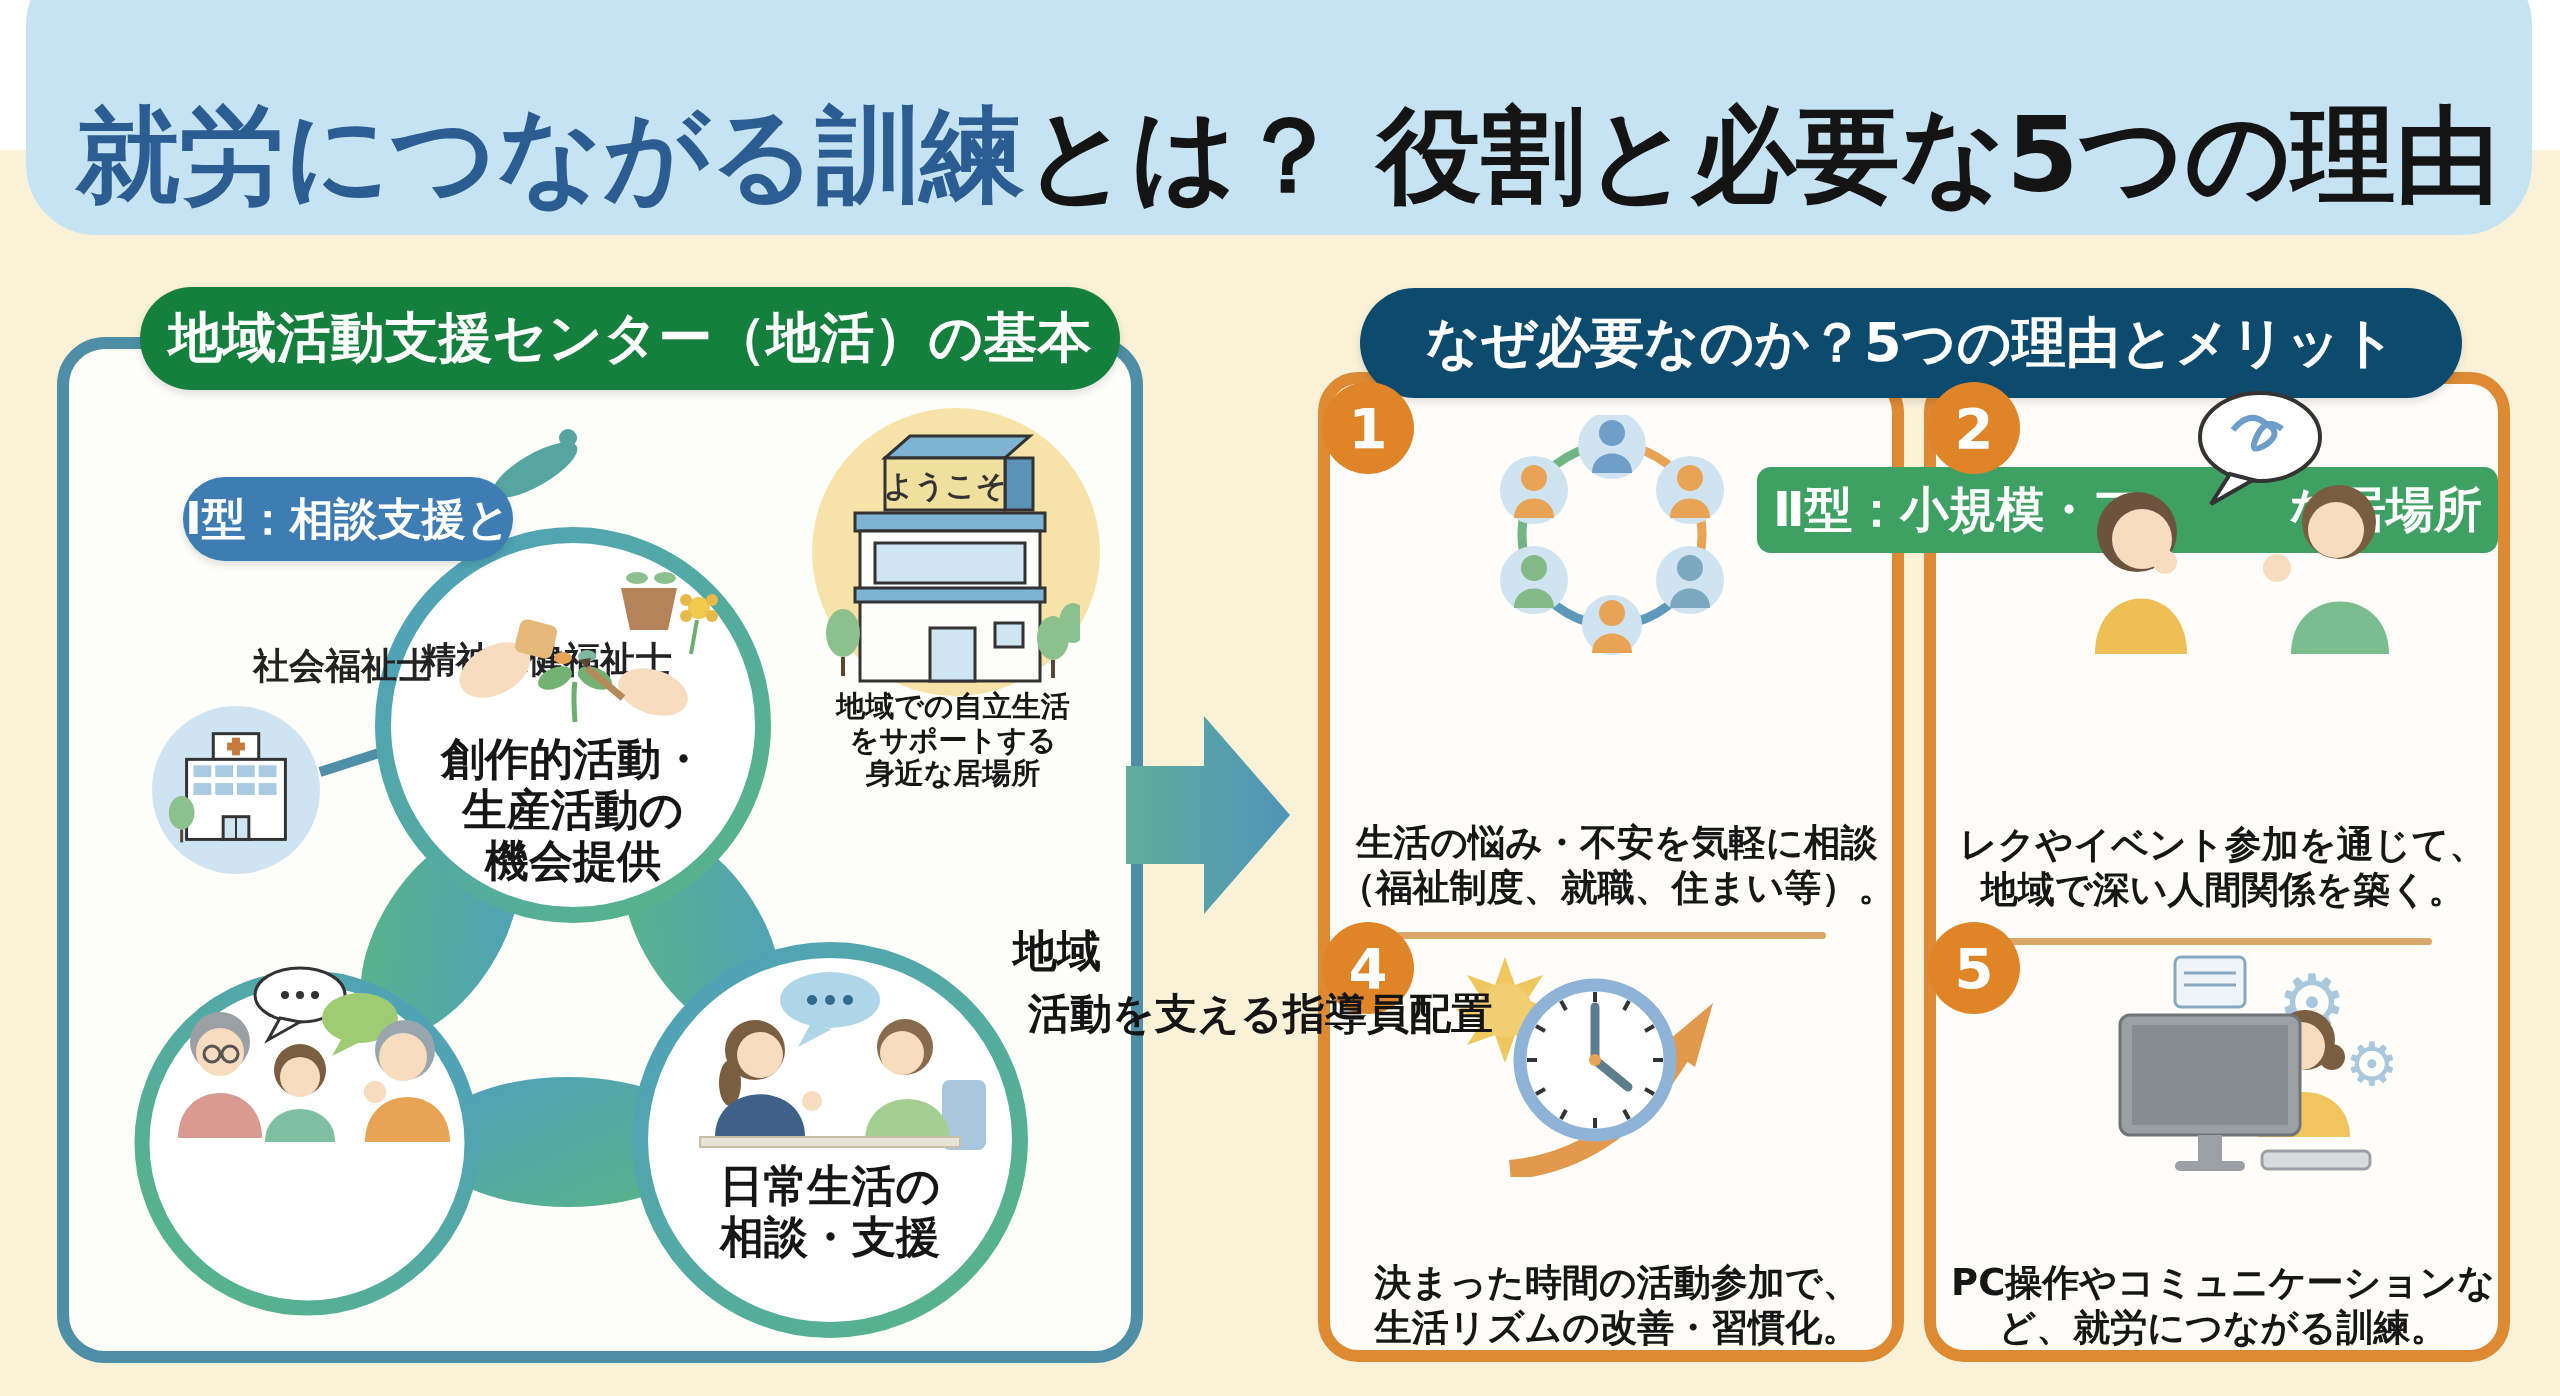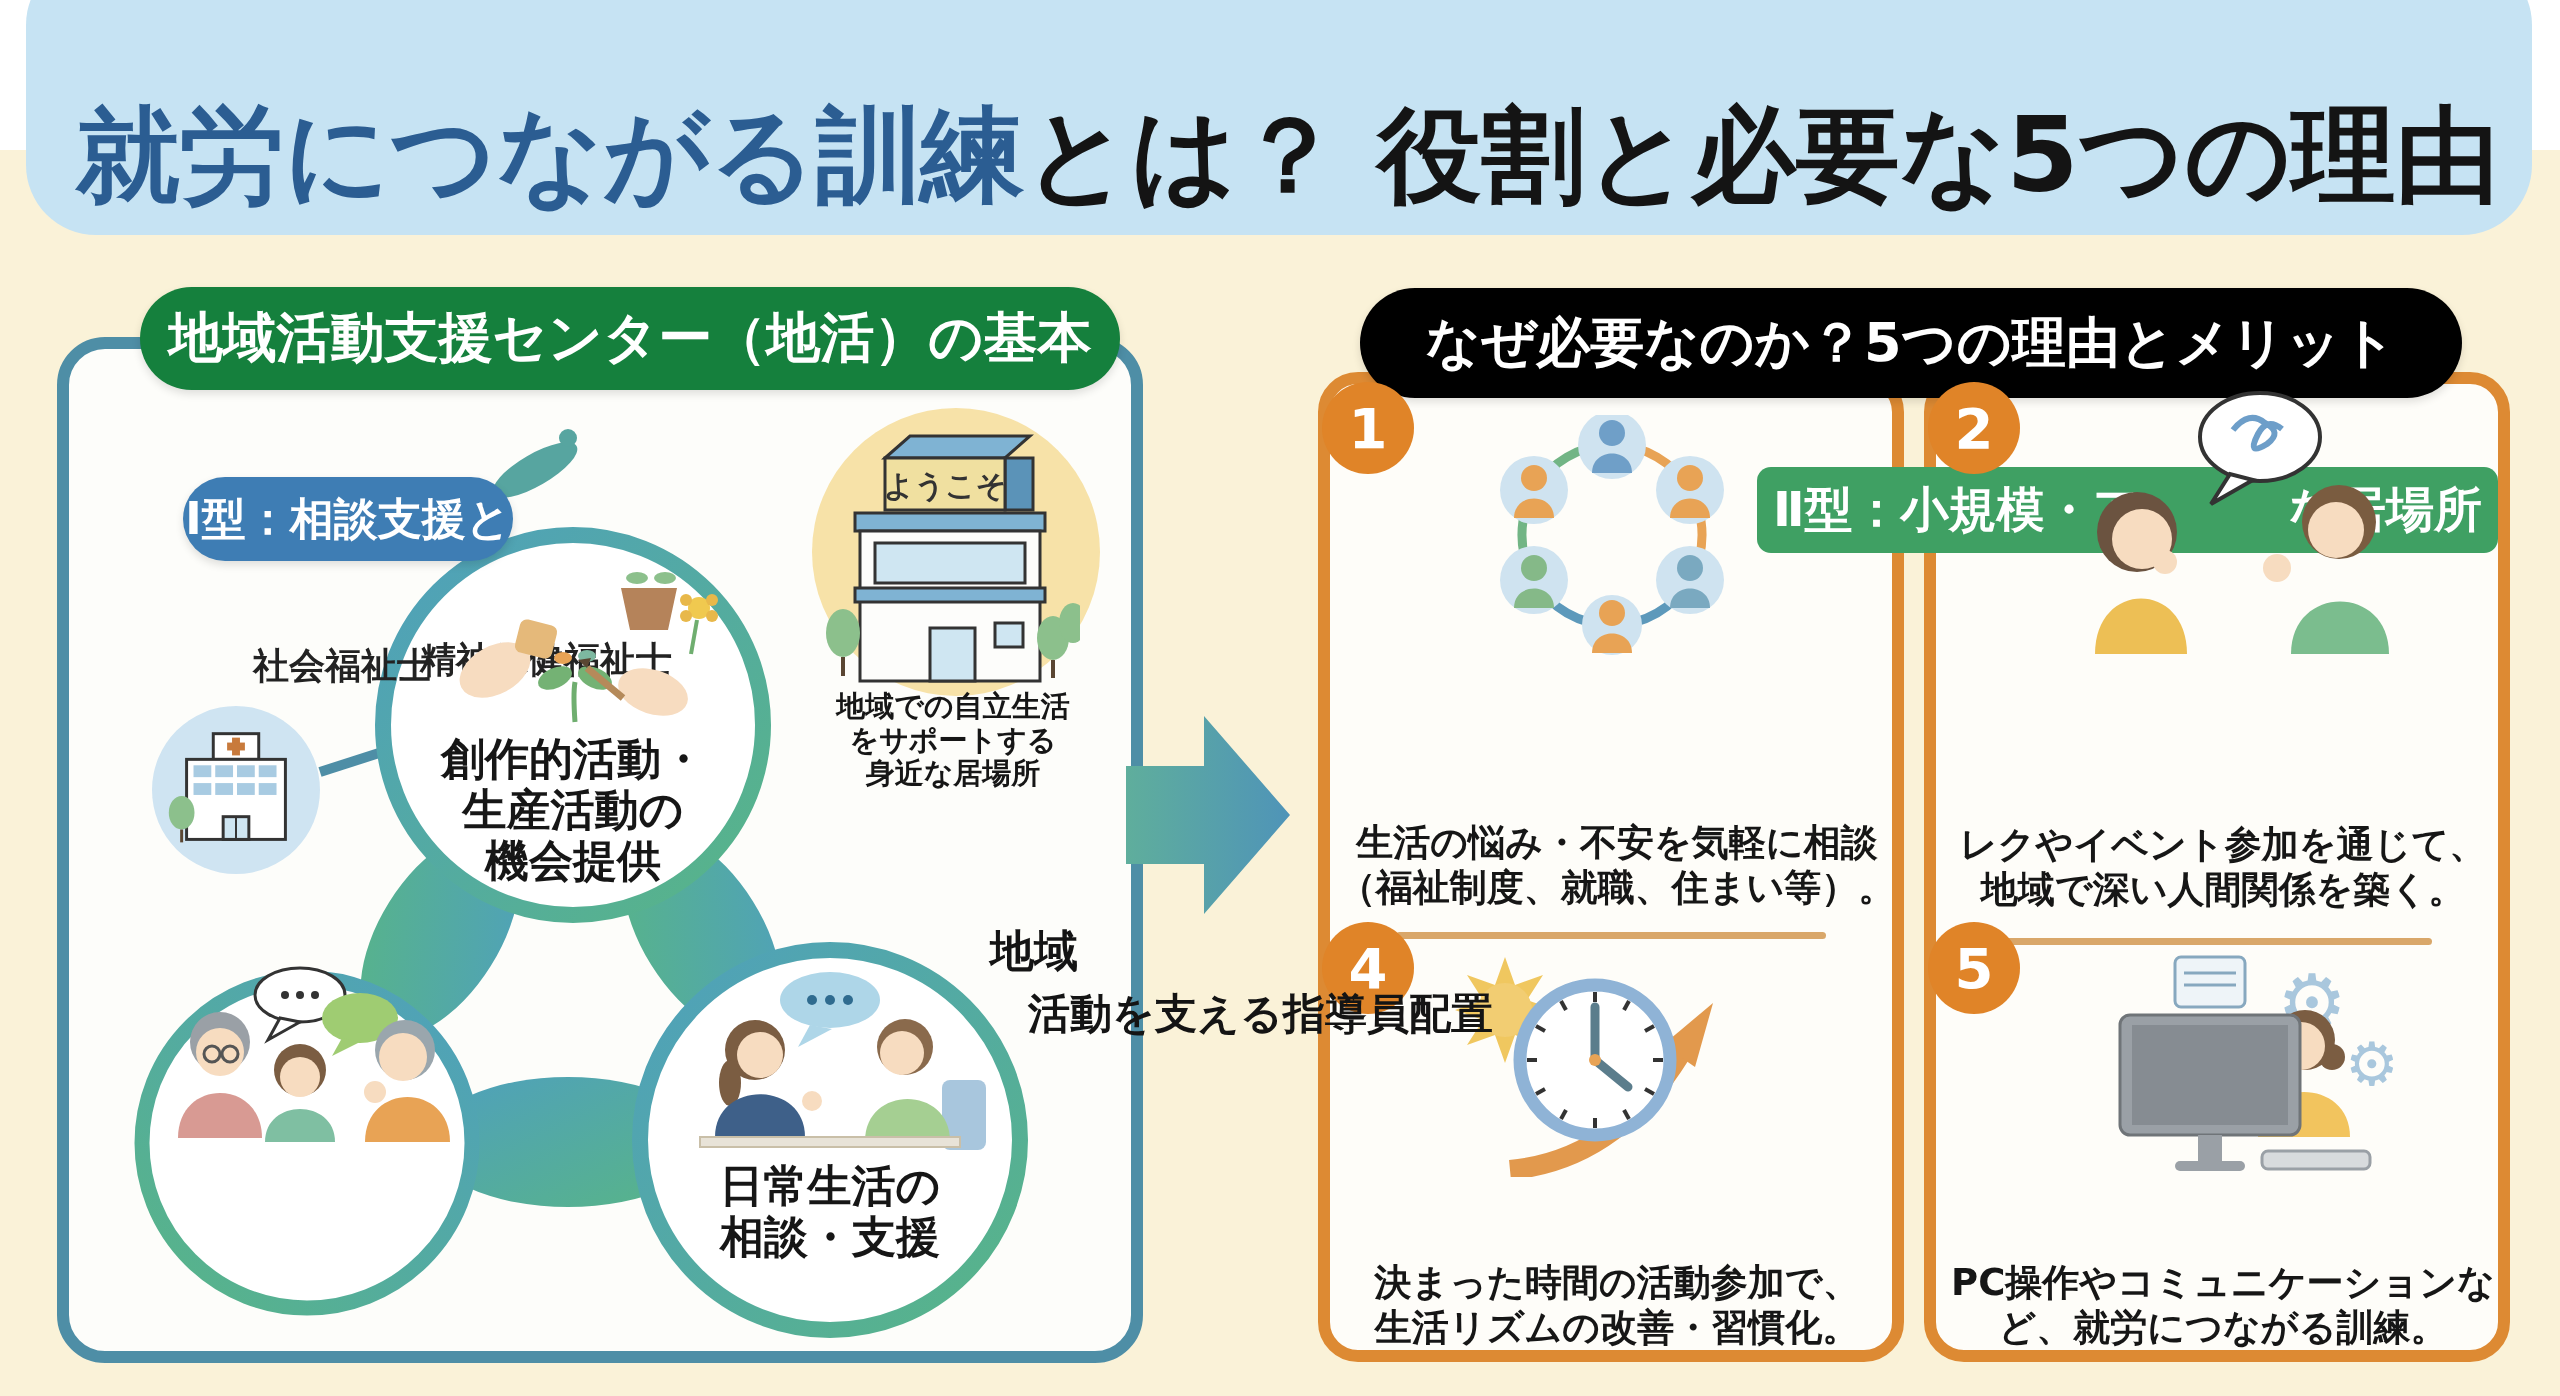--- a/index.html
+++ b/index.html
@@ -9,21 +9,21 @@
   .banner{left:26px;top:-45px;width:2506px;height:280px;background:#c6e3f3;border-radius:70px;
           display:flex;align-items:flex-end;padding:0 0 28px 50px;box-sizing:border-box;z-index:2;}
   .title{font-size:104px;font-weight:900;letter-spacing:0px;white-space:nowrap;line-height:1;}
   .title .t-blue{color:#2b5d92;}
   .title .t-black{color:#141414;}
   .panel-left{left:57px;top:337px;width:1086px;height:1026px;background:#fdfdfa;border:12px solid #4e8ea6;
               border-radius:48px;box-sizing:border-box;z-index:1;}
   .pill{display:flex;align-items:center;justify-content:center;color:#fff;font-weight:800;white-space:nowrap;
         box-shadow:0 4px 8px rgba(0,0,0,.12);}
   .pill-teal{left:140px;top:287px;width:980px;height:103px;background:#15803d;border-radius:56px;font-size:54px;z-index:4;}
-  .pill-orange{left:1360px;top:288px;width:1102px;height:110px;background:#000000;border-radius:55px;font-size:54px;z-index:4;}
+  .pill-orange{left:1360px;top:288px;width:1102px;height:110px;background:#0c4a6e;border-radius:55px;font-size:54px;z-index:4;}
   .card{background:#fefdf9;border:12px solid #dd8a33;border-radius:40px;box-sizing:border-box;z-index:1;}
   .badge{width:92px;height:92px;border-radius:50%;background:#e08428;color:#fff;font-size:56px;font-weight:800;
          display:flex;align-items:center;justify-content:center;z-index:6;}
   .hl{display:inline-block;background:linear-gradient(to top,rgba(245,205,120,.95) 40%,rgba(245,205,120,0) 40%);
       border-radius:16px;padding:0 14px;}
   .h-big{font-size:53px;font-weight:800;color:#161616;white-space:nowrap;line-height:1.25;}
   .body-txt{font-size:37px;font-weight:700;color:#161616;text-align:center;line-height:1.22;white-space:nowrap;z-index:3;margin-left:6px;}
   .circle-label{font-size:44px;font-weight:800;color:#161616;text-align:center;line-height:1.16;z-index:3;white-space:nowrap;}
   .divider{height:7px;background:#d9a76a;border-radius:4px;z-index:3;}
   .center{transform:translateX(-50%);}
@@ -204,21 +204,21 @@
   <svg class="abs" style="left:1126px;top:708px;z-index:5;" width="172" height="214" viewBox="0 0 172 214">
     <defs>
         <linearGradient id="gArrow" x1="0" y1="0" x2="1" y2="0">
       <stop offset="0" stop-color="#5fae9c"></stop>
           <stop offset="1" stop-color="#4f94b8"></stop>
         </linearGradient>
       </defs>
     <polygon points="0,58 78,58 78,8 164,107 78,206 78,156 0,156" fill="url(#gArrow)"></polygon>
   </svg>
 
-  <div class="abs mid-label" style="left:990px;top:922px;font-size:44px;text-align:right;">地域</div>
+  <div class="abs mid-label" style="left:1013px;top:922px;font-size:44px;text-align:right;">地域</div>
   <div class="abs mid-label" style="left:1028px;top:986px;">活動を支える指導員配置</div>
 
   <div class="abs pill pill-orange">なぜ必要なのか？5つの理由とメリット</div>
 
   <div class="abs card" style="left:1318px;top:372px;width:586px;height:990px;"></div>
   <div class="abs card" style="left:1924px;top:372px;width:586px;height:990px;"></div>
 
   <div class="abs badge" style="left:1322px;top:382px;">1</div>
   <div class="abs badge" style="left:1928px;top:382px;">2</div>
   <div class="abs badge" style="left:1322px;top:922px;">4</div>

